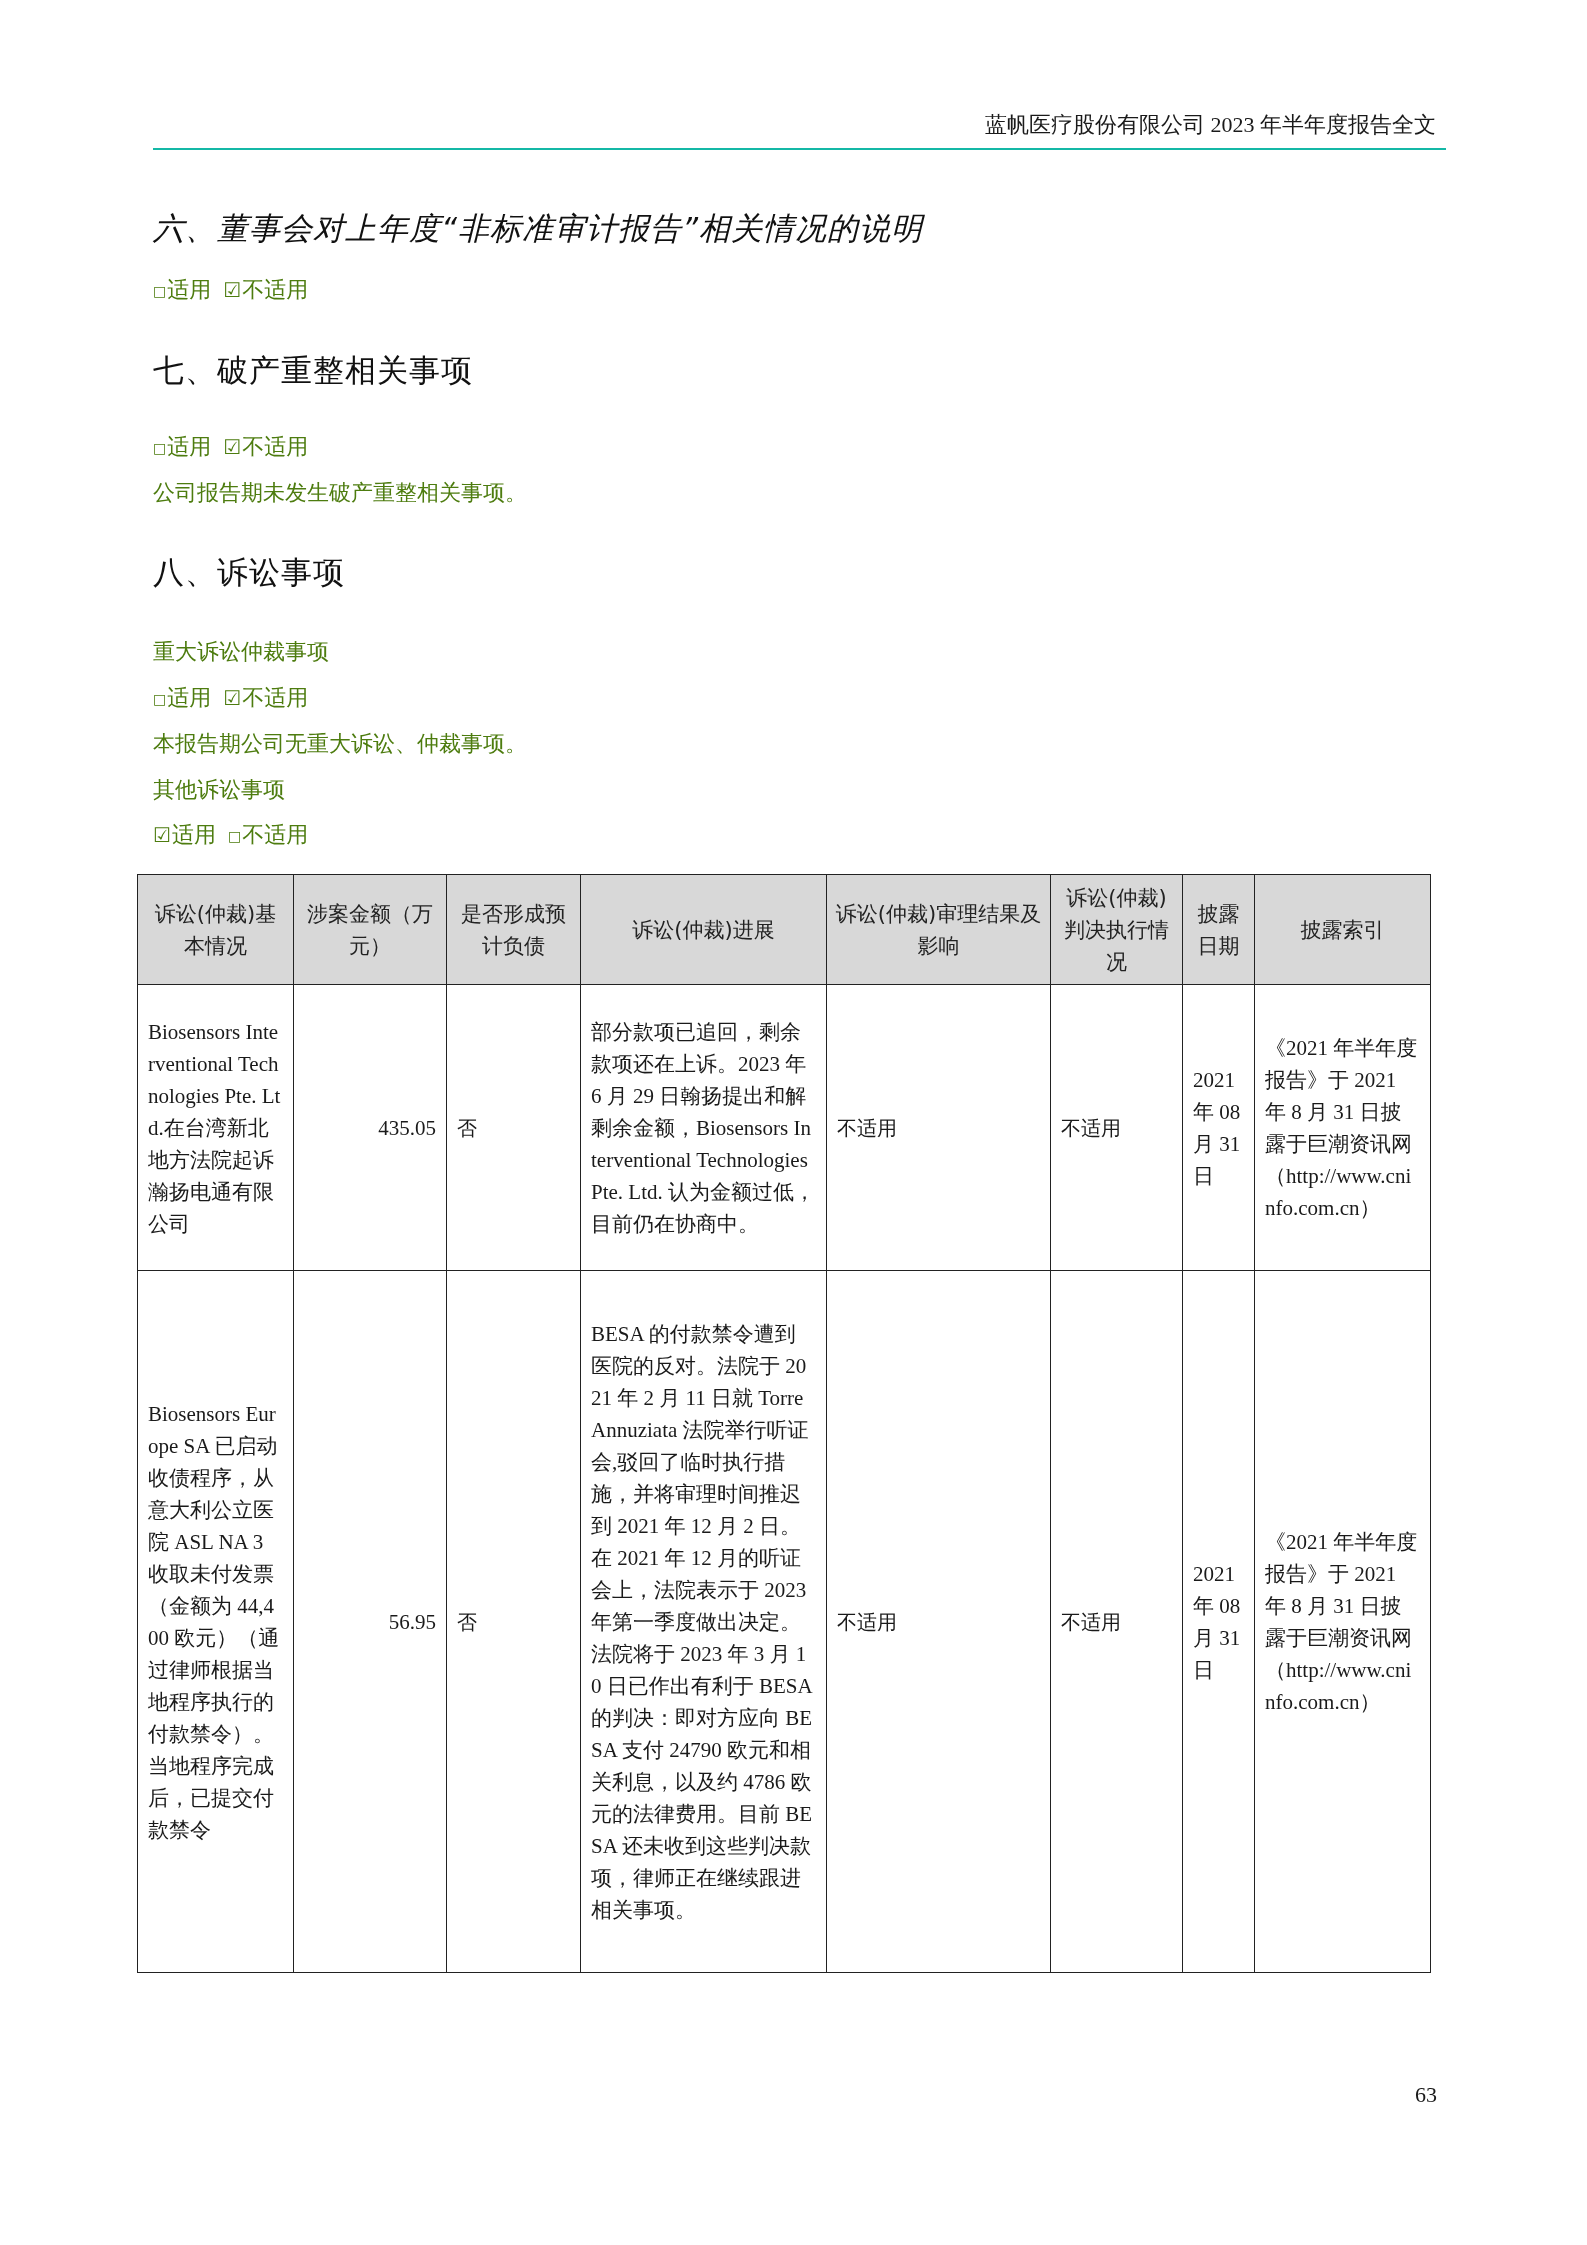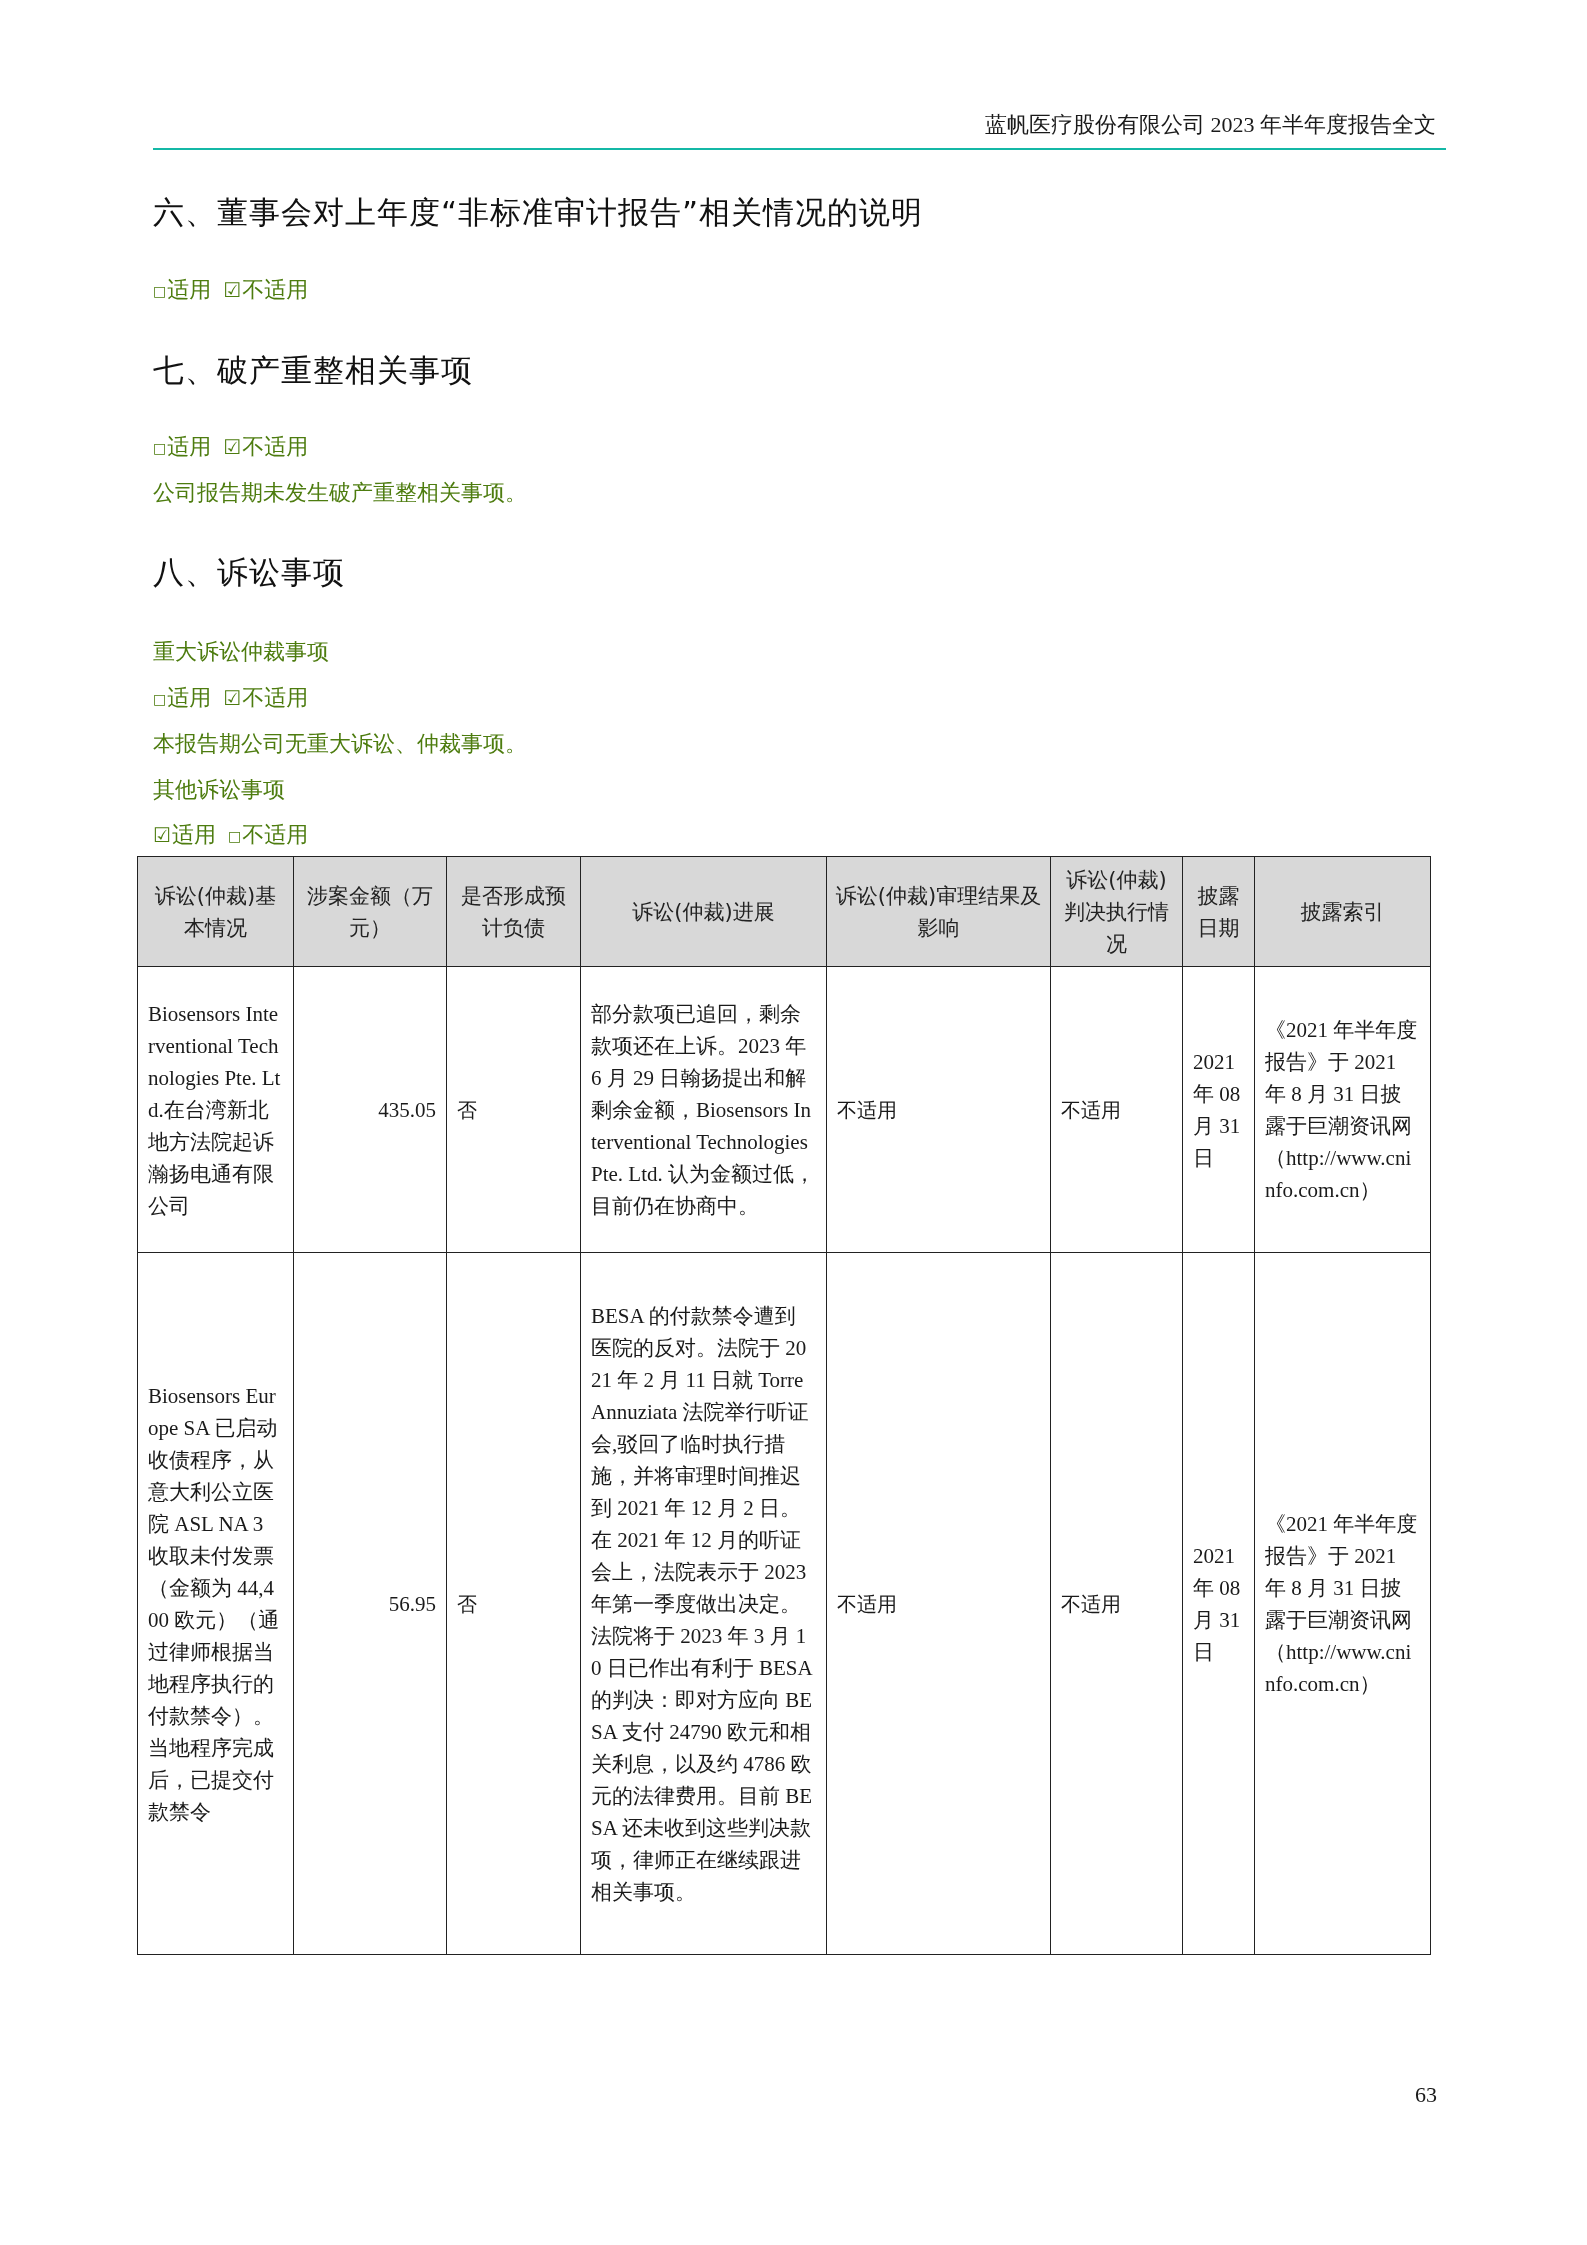--- a/index.html
+++ b/index.html
@@ -39,21 +39,21 @@
   .cb {
     display: inline-block;
     font-family: "DejaVu Sans", sans-serif;
   }
   .cb-empty { font-size: 14px; vertical-align: 1px; margin-right: 1px; }
   .cb-checked { font-size: 20px; margin-right: 1px; }
   .gap { display: inline-block; width: 12px; }
 
   table.lit {
     position: absolute;
-    left: 137px; top: 856px;
+    left: 137px; top: 874px;
     width: 1293px;
     border-collapse: collapse;
     table-layout: fixed;
     font-size: 21px;
     line-height: 32px;
   }
   table.lit th, table.lit td {
     border: 1.5px solid #222;
     vertical-align: middle;
     padding: 2px 10px;
@@ -83,21 +83,21 @@
     font-size: 22px;
   }
 </style>
 </head>
 <body>
 
 <div class="page-header">
   <span>蓝帆医疗股份有限公司 2023 年半年度报告全文</span>
 </div>
 
-<div class="h1" style="top:192px;">六、董事会对上年度“非标准审计报告”相关情况的说明</div>
+<div class="h1" style="top:208px;font-style:italic;">六、董事会对上年度“非标准审计报告”相关情况的说明</div>
 <div class="p" style="top:275px;">
   <span class="cb cb-empty">□</span><span>适用</span><span class="gap"></span><span class="cb cb-checked">☑</span><span>不适用</span>
 </div>
 
 <div class="h1" style="top:350px;">七、破产重整相关事项</div>
 <div class="p" style="top:432px;">
   <span class="cb cb-empty">□</span><span>适用</span><span class="gap"></span><span class="cb cb-checked">☑</span><span>不适用</span>
 </div>
 <div class="p" style="top:478px;">公司报告期未发生破产重整相关事项。</div>
 

